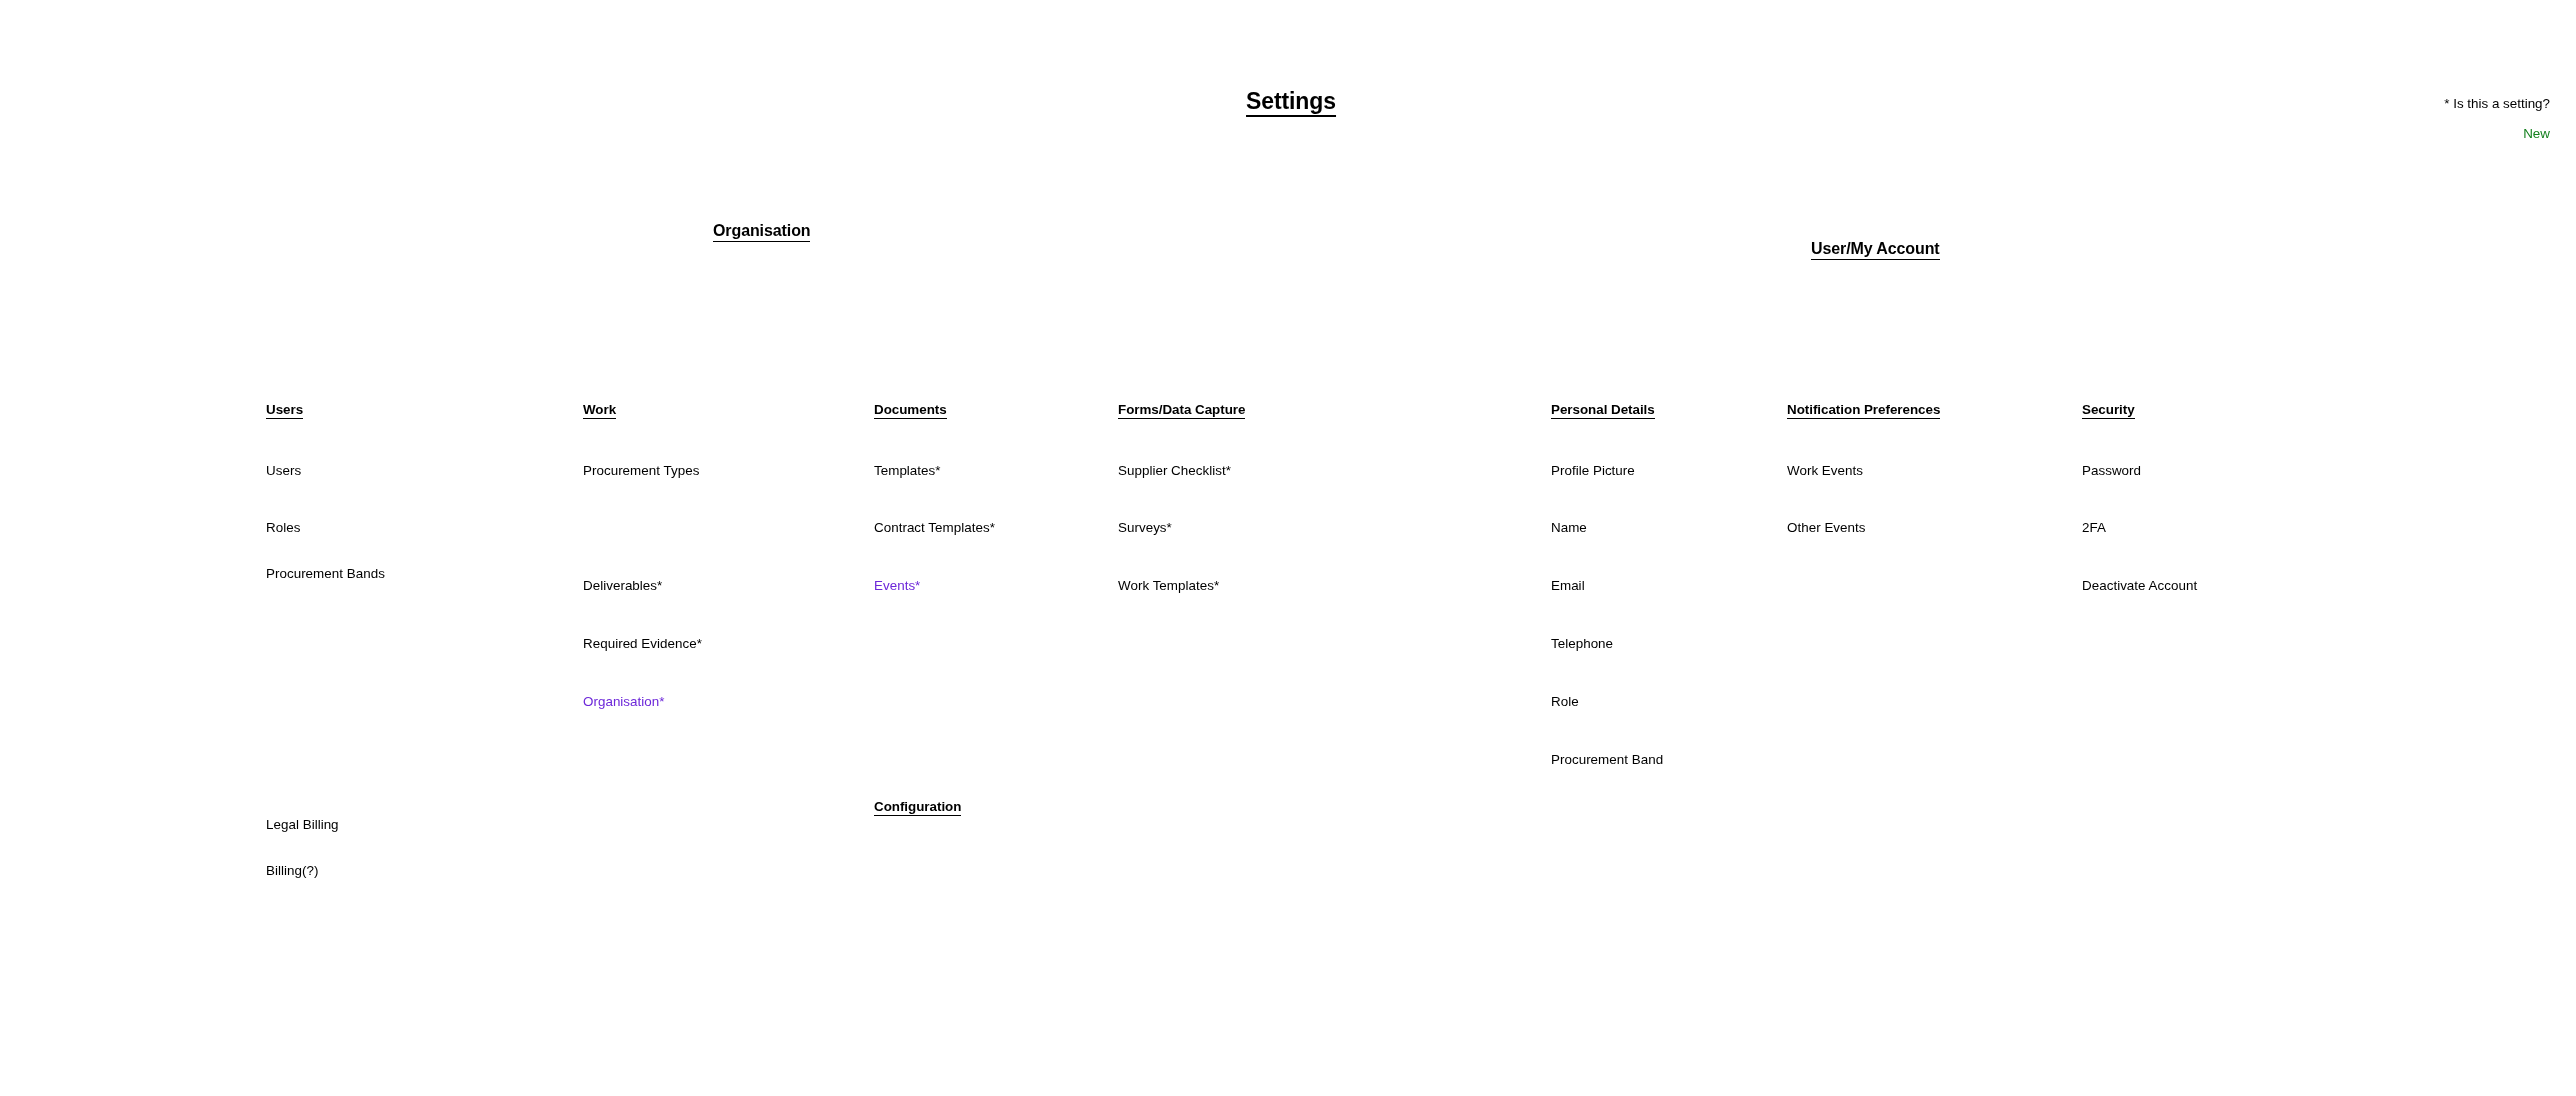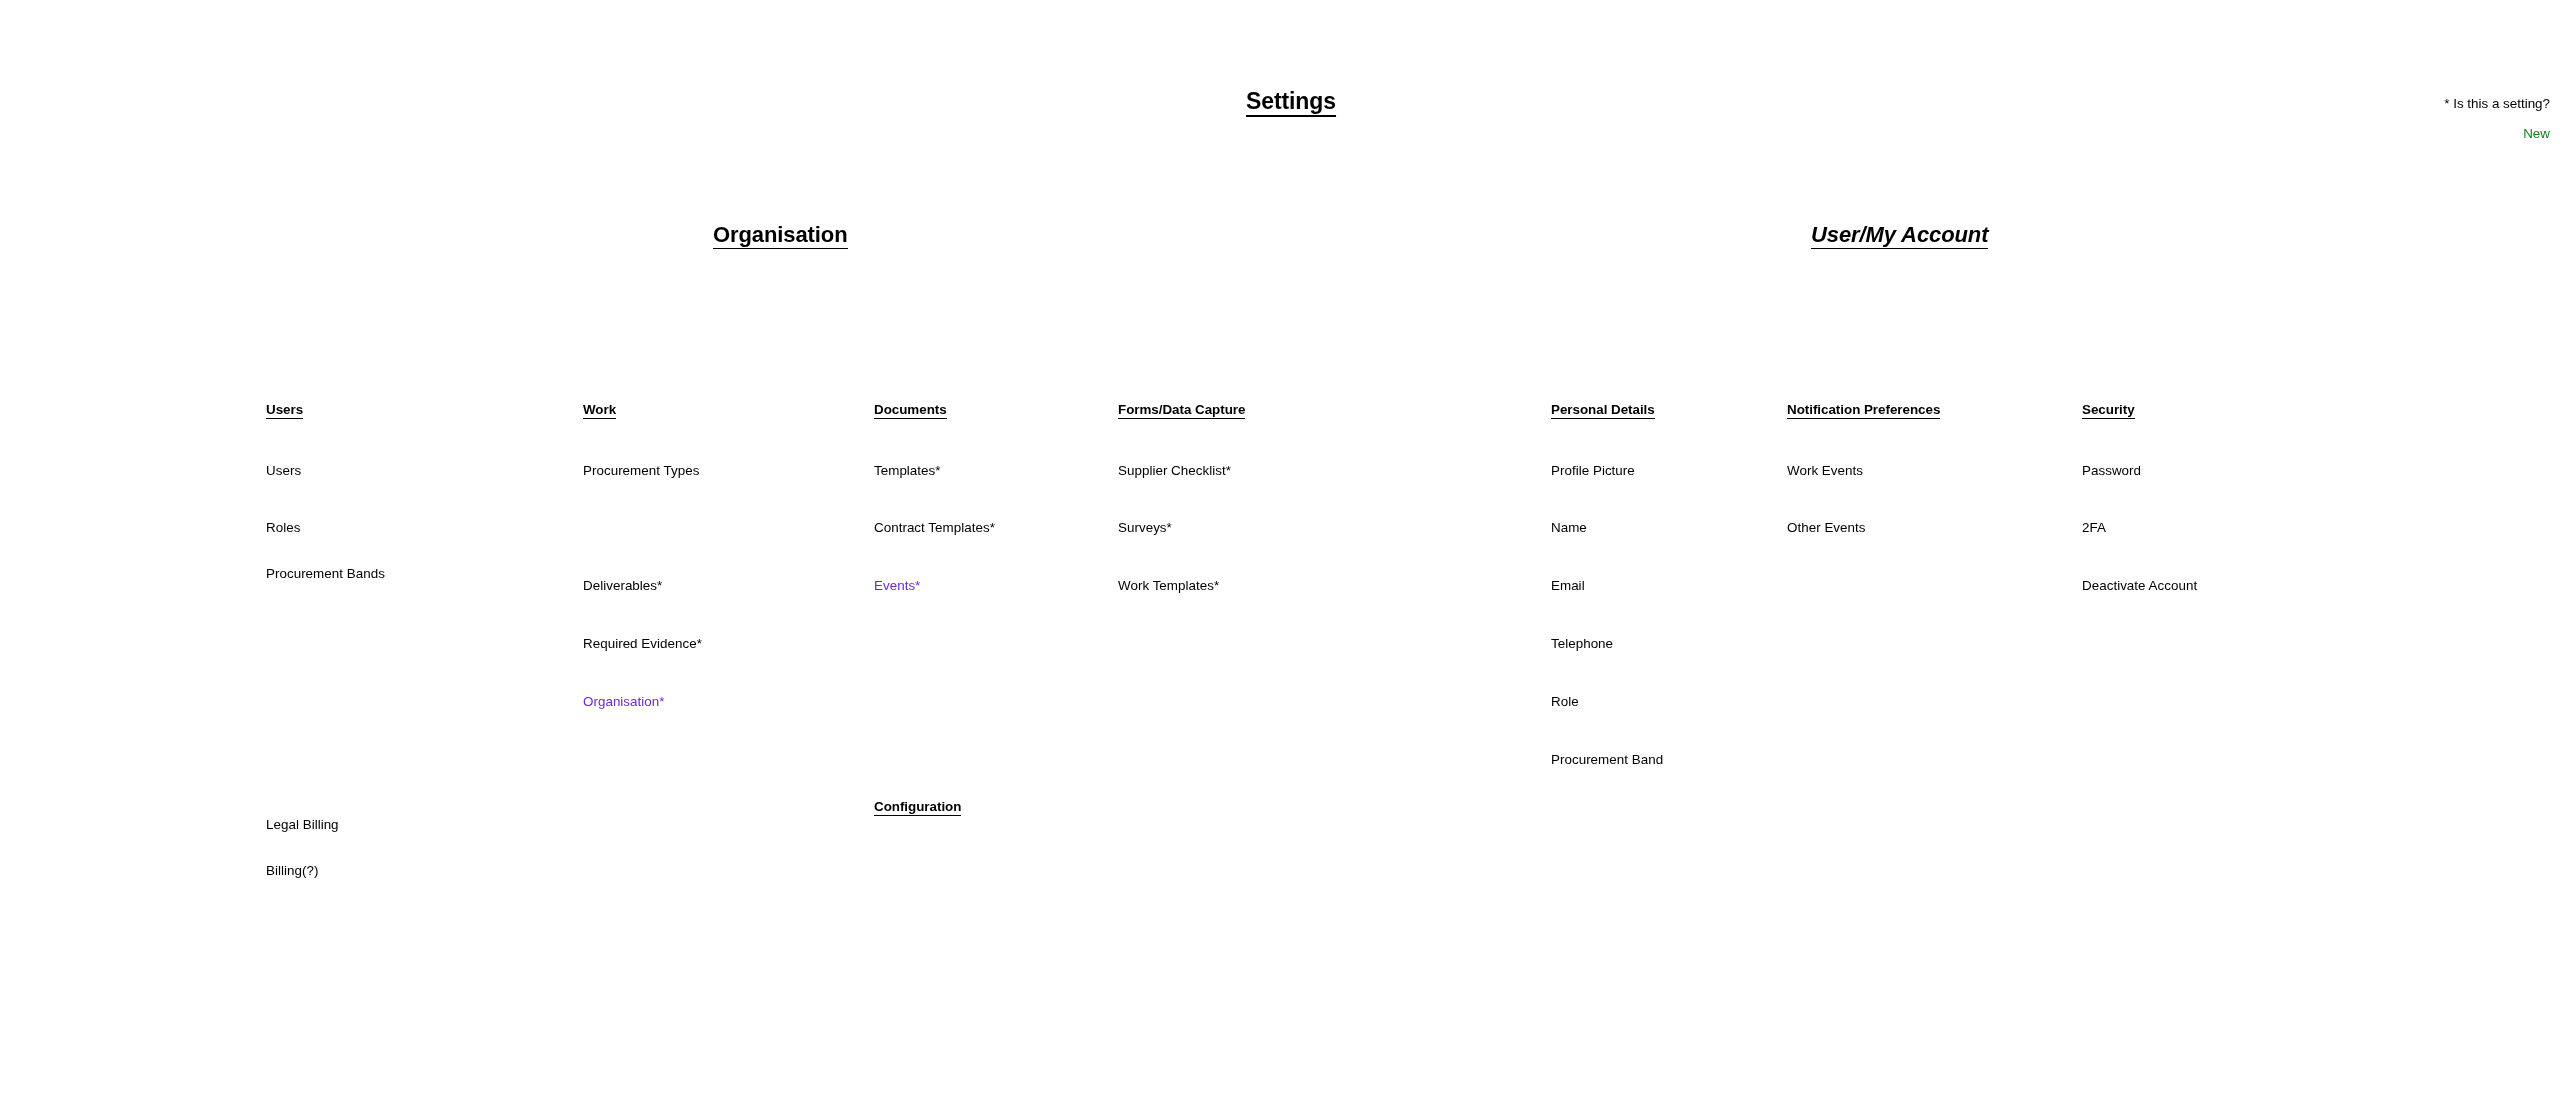--- a/index.html
+++ b/index.html
@@ -41,21 +41,21 @@
     top: 89px;
     text-align: right;
     font-size: 13.4px;
     line-height: 30px;
   }
   .legend-line { display: block; text-align: right; }
   .legend-new { color: #14801e; }
 
   
   .section-header {
-    font-size: 22px;
+    font-size: 16px;
     font-weight: bold;
     letter-spacing: -0.1px;
     border-bottom: 1.6px solid #000;
     padding-bottom: 1.6px;
     line-height: 1.05;
   }
 
   
   .group-header {
     font-size: 13.4px;
@@ -82,21 +82,21 @@
 
   <div class="abs page-title" style="left:1291px; top:90px; transform:translateX(-50%);">Settings</div>
 
   <div class="legend">
     <span class="legend-line">* Is this a setting?</span>
     <span class="legend-line legend-new">New</span>
   </div>
 
   <div class="abs section-header" style="left:713px; top:223px;">Organisation</div>
 
-  <div class="abs section-header" style="left:1811px; top:223px;font-style:italic;">User/My Account</div>
+  <div class="abs section-header" style="left:1811px; top:241px;">User/My Account</div>
 
   <div class="abs group-header" style="left:266px; top:403px;">Users</div>
 
   <div class="abs item" style="left:266px; top:464px;">Users</div>
   <div class="abs item" style="left:266px; top:521px;">Roles</div>
   <div class="abs item" style="left:266px; top:567px;">Procurement Bands</div>
   <div class="abs item" style="left:266px; top:818px;">Legal Billing</div>
   <div class="abs item" style="left:266px; top:864px;">Billing(?)</div>
 
   <div class="abs group-header" style="left:583px; top:403px;">Work</div>

